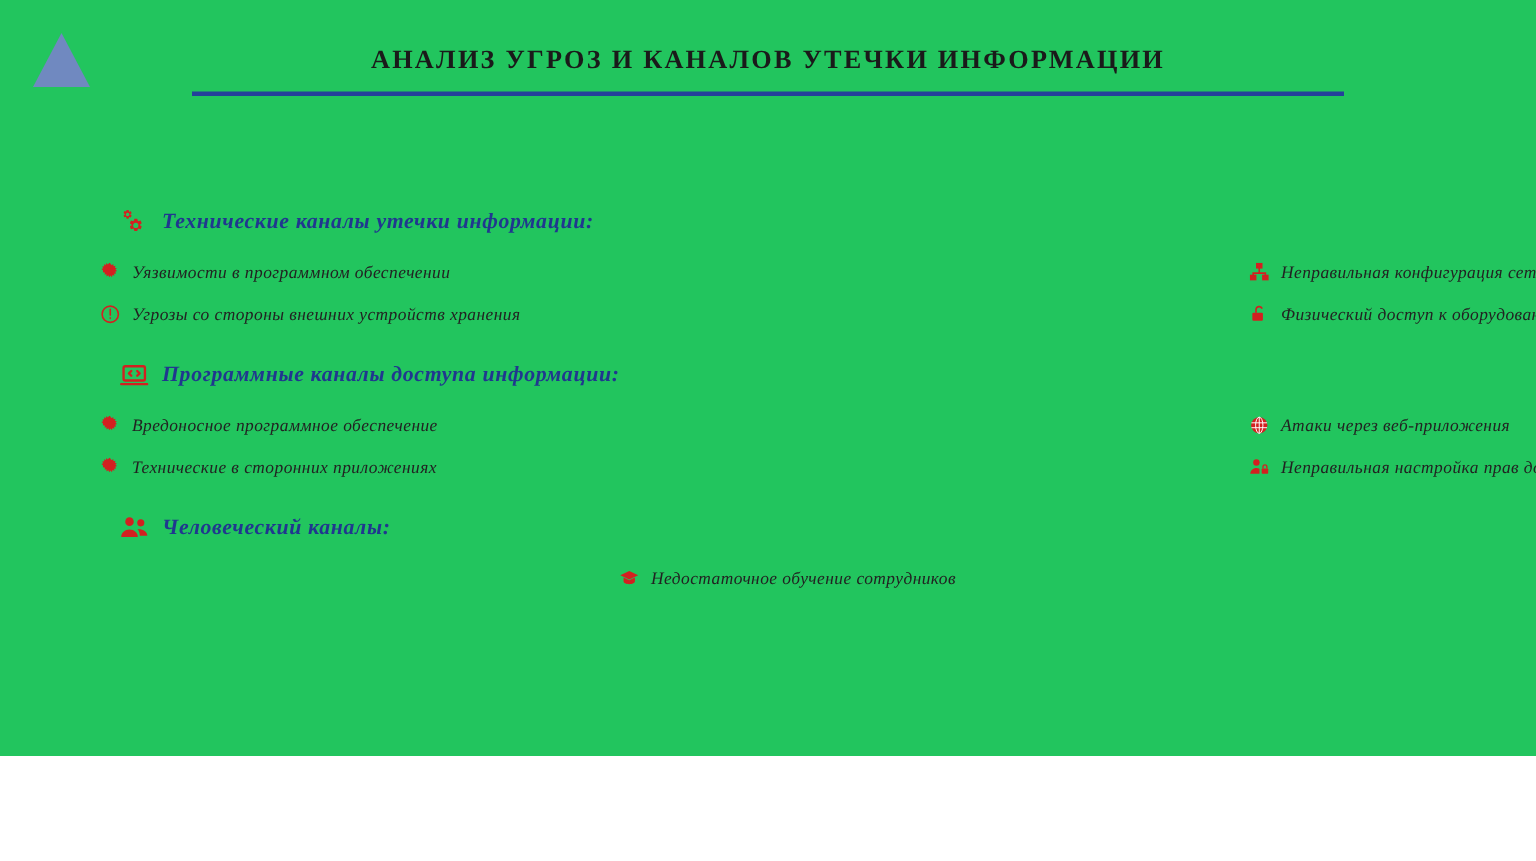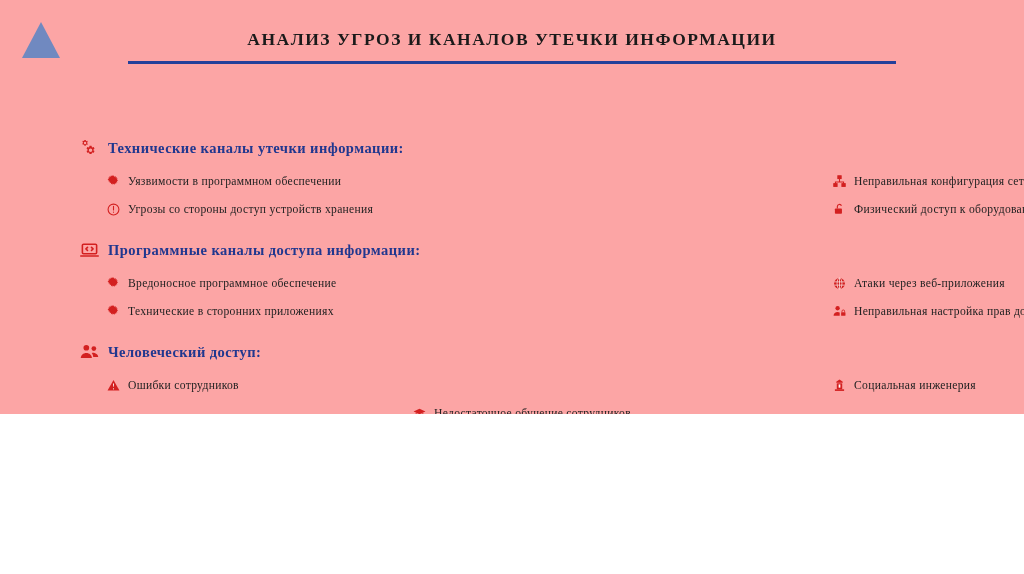--- a/index.html
+++ b/index.html
@@ -8,22 +8,22 @@
     padding: 0;
     background: #ffffff;
   }
   body {
     font-family: "Liberation Serif", "DejaVu Serif", serif;
     color: #1f1f1f;
   }
   .slide {
     position: relative;
     width: 1024px;
-    height: 414px;
-    background: #fca5a5;
+    height: 504px;
+    background: #22c55e;
     overflow: hidden;
   }
 
   
   .header-triangle {
     position: absolute;
     left: 22px;
     top: 22px;
     width: 0;
     height: 0;
@@ -52,20 +52,21 @@
     height: 3px;
     background: #24409a;
   }
 
   
   .content {
     position: absolute;
     left: 0;
     top: 135px;
     width: 1024px;
+    font-style: italic;
   }
   .section {
     position: relative;
     margin-bottom: 14px;
   }
   .section-head {
     display: flex;
     align-items: center;
     gap: 9px;
     padding-left: 80px;
@@ -85,21 +86,21 @@
   .row {
     display: flex;
     height: 28px;
     align-items: center;
   }
   .cell {
     display: flex;
     align-items: center;
     gap: 8px;
   }
-  .cell.left  { width: 420px; padding-left: 107px; box-sizing: border-box; }
+  .cell.left  { width: 420px; padding-left: 67px; box-sizing: border-box; }
   .cell.right { width: 480px; padding-left: 520px; box-sizing: border-box; margin-left: -107px; }
   .cell .item-text {
     font-size: 11.6px;
     color: #222222;
     letter-spacing: 0.3px;
     white-space: nowrap;
     font-family: "Liberation Serif", "DejaVu Serif", serif;
   }
   .icon {
     display: inline-flex;
@@ -175,21 +176,21 @@
           </div>
         </div>
         <div class="row">
           <div class="cell left">
             <span class="icon sm">
               <svg viewBox="0 0 24 24" width="13" height="13" fill="none" stroke="#d32020" stroke-width="2">
                 <circle cx="12" cy="12" r="10"></circle>
                 <path d="M12 6v7M12 16.5v.5" stroke-linecap="round"></path>
               </svg>
             </span>
-            <span class="item-text">Угрозы со стороны доступ устройств хранения</span>
+            <span class="item-text">Угрозы со стороны внешних устройств хранения</span>
           </div>
           <div class="cell right">
             <span class="icon sm">
               <svg viewBox="0 0 24 24" width="13" height="13" fill="#d32020">
                 <path d="M7 10V6.5a5 5 0 019.6-1.9l-2 .9A2.9 2.9 0 009 6.5V10z"></path>
                 <rect x="3.5" y="10" width="13" height="10" rx="1.5"></rect>
               </svg>
             </span>
             <span class="item-text">Физический доступ к оборудованию</span>
           </div>
@@ -260,45 +261,23 @@
     <div class="section">
       <div class="section-head">
         <span class="icon md">
           <svg viewBox="0 0 24 24" width="19" height="19" fill="#d32020">
             <circle cx="8" cy="6" r="3.6"></circle>
             <circle cx="17.5" cy="7" r="3"></circle>
             <path d="M1 19c0-3.7 3.1-6.4 7-6.4s7 2.7 7 6.4z"></path>
             <path d="M16 12.4c3.5 0 7 2.2 7 5.4h-6.3c0-2-.7-3.9-1.9-5.3z"></path>
           </svg>
         </span>
-        <span class="head-text">Человеческий доступ:</span>
+        <span class="head-text">Человеческий каналы:</span>
       </div>
       <div class="rows">
-        <div class="row">
-          <div class="cell left">
-            <span class="icon sm">
-              <svg viewBox="0 0 24 24" width="13" height="13" fill="#d32020">
-                <path d="M12 2l11 19H1z"></path>
-                <path d="M11.1 8.5h1.8l-.35 6h-1.1zM12 17.1a1.05 1.05 0 110 2.1 1.05 1.05 0 010-2.1z" fill="#ffffff"></path>
-              </svg>
-            </span>
-            <span class="item-text">Ошибки сотрудников</span>
-          </div>
-          <div class="cell right">
-            <span class="icon sm">
-              <svg viewBox="0 0 24 24" width="13" height="13" fill="#d32020">
-                <path d="M12 1l6 4v2H6V5z"></path>
-                <rect x="7" y="8" width="10" height="11"></rect>
-                <rect x="3.5" y="19" width="17" height="3"></rect>
-                <rect x="10.4" y="10" width="3.2" height="6" fill="#ffffff"></rect>
-              </svg>
-            </span>
-            <span class="item-text">Социальная инженерия</span>
-          </div>
-        </div>
         <div class="row">
           <div class="cell right">
             <span class="icon sm">
               <svg viewBox="0 0 24 24" width="13" height="13" fill="#d32020">
                 <path d="M12 3L1 8.2l11 5.2 11-5.2z"></path>
                 <path d="M5 11.2v4.6c0 2 3.2 3.6 7 3.6s7-1.6 7-3.6v-4.6l-7 3.3z"></path>
               </svg>
             </span>
             <span class="item-text">Недостаточное обучение сотрудников</span>
           </div>

